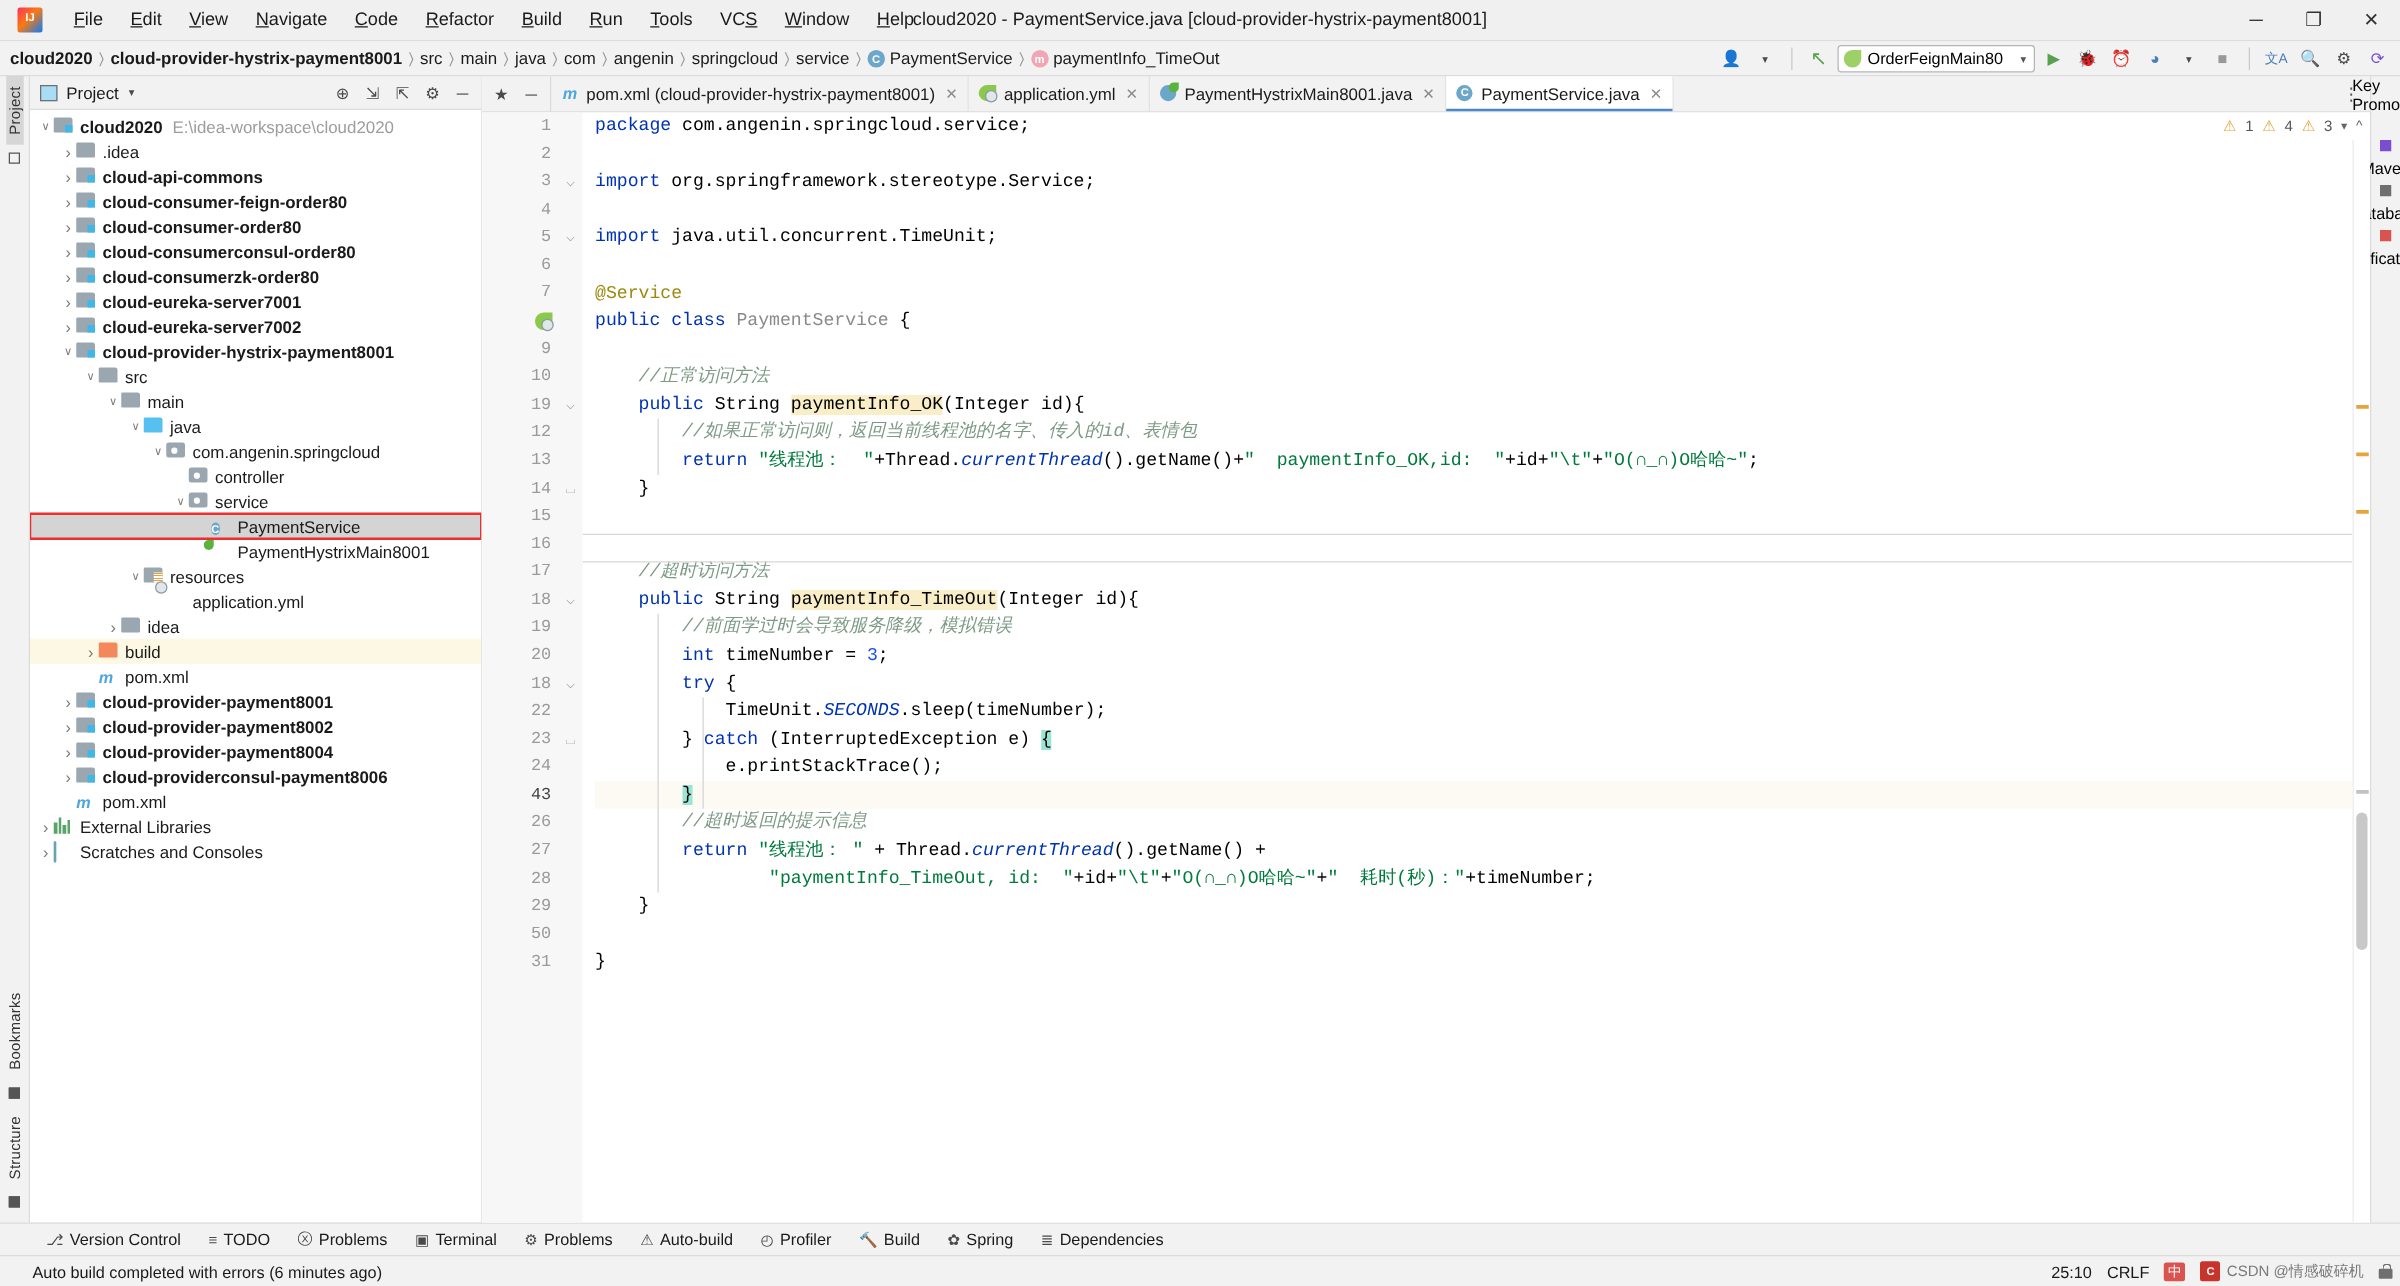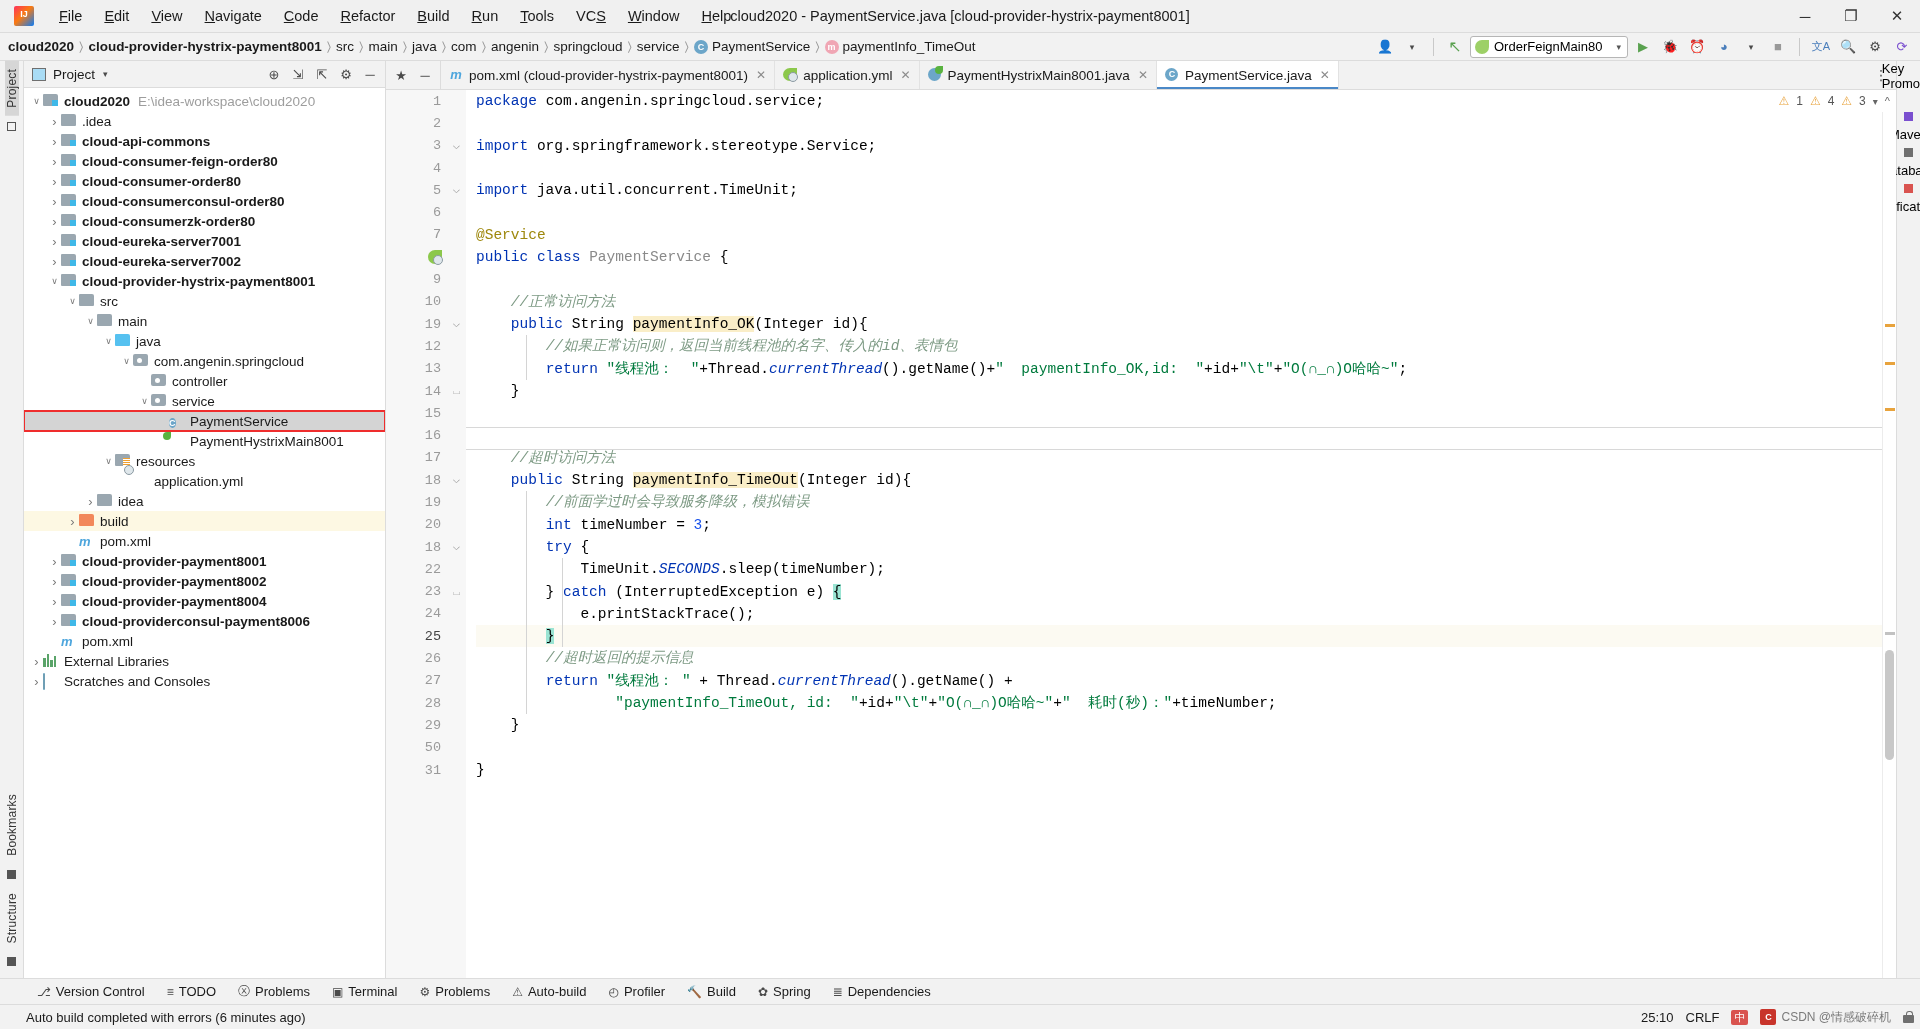--- a/index.html
+++ b/index.html
@@ -578,21 +578,21 @@
             <div class="gline">15</div>
             <div class="gline">16</div>
             <div class="gline">17</div>
             <div class="gline">18</div>
             <div class="gline">19</div>
             <div class="gline">20</div>
             <div class="gline">18</div>
             <div class="gline">22</div>
             <div class="gline">23</div>
             <div class="gline">24</div>
-            <div class="gline cur">25</div>
+            <div class="gline cur">43</div>
             <div class="gline">26</div>
             <div class="gline">27</div>
             <div class="gline">28</div>
             <div class="gline">29</div>
             <div class="gline">50</div>
             <div class="gline">31</div>
             <div class="marker-run" style="left: 42px; top: 160.1px;"></div>
           </div>
         <div class="foldcol" id="foldcol">
             <div class="fold" style="top: 50.6px;">⌵</div>

